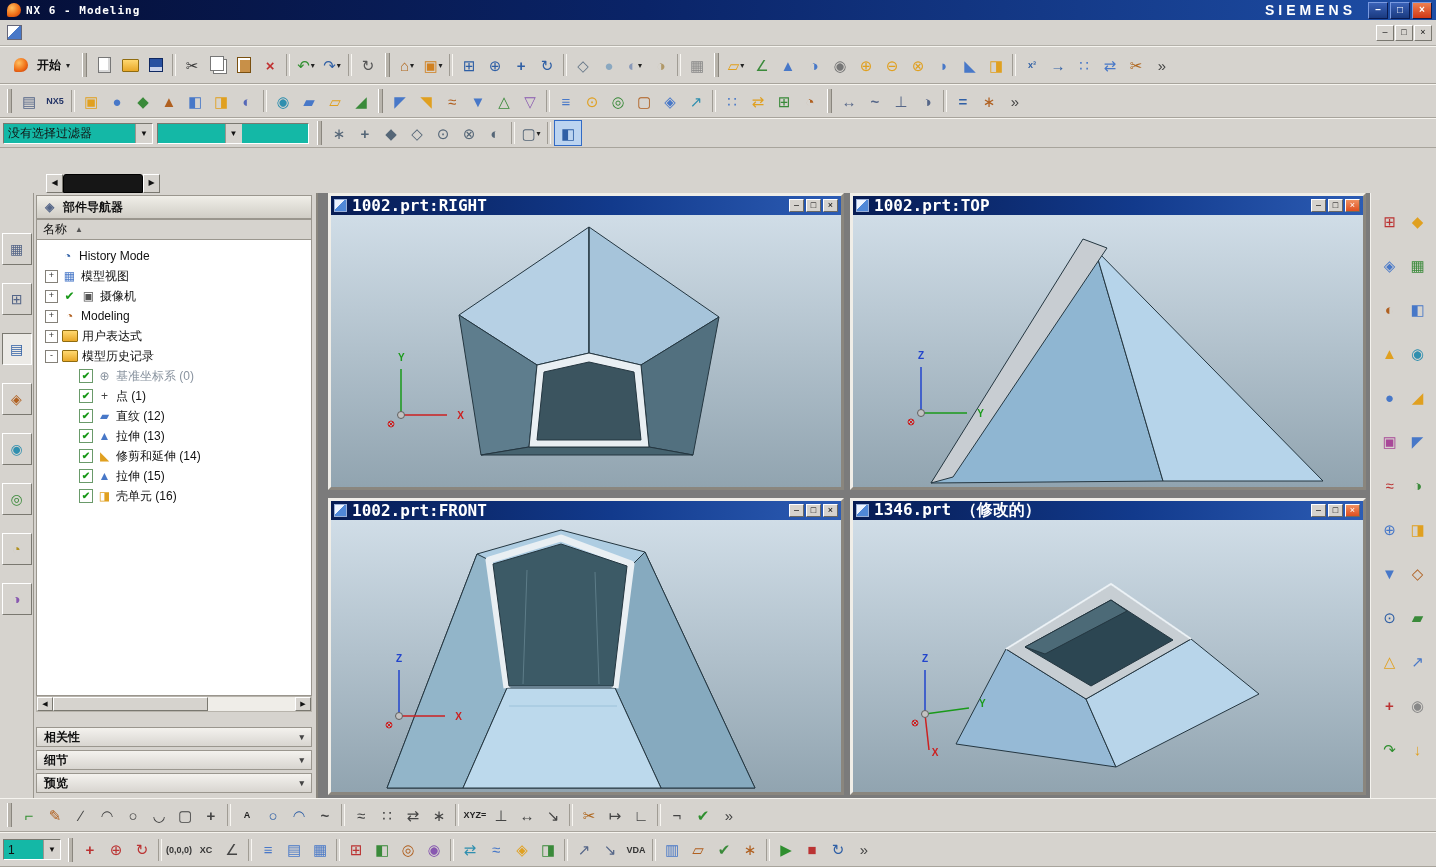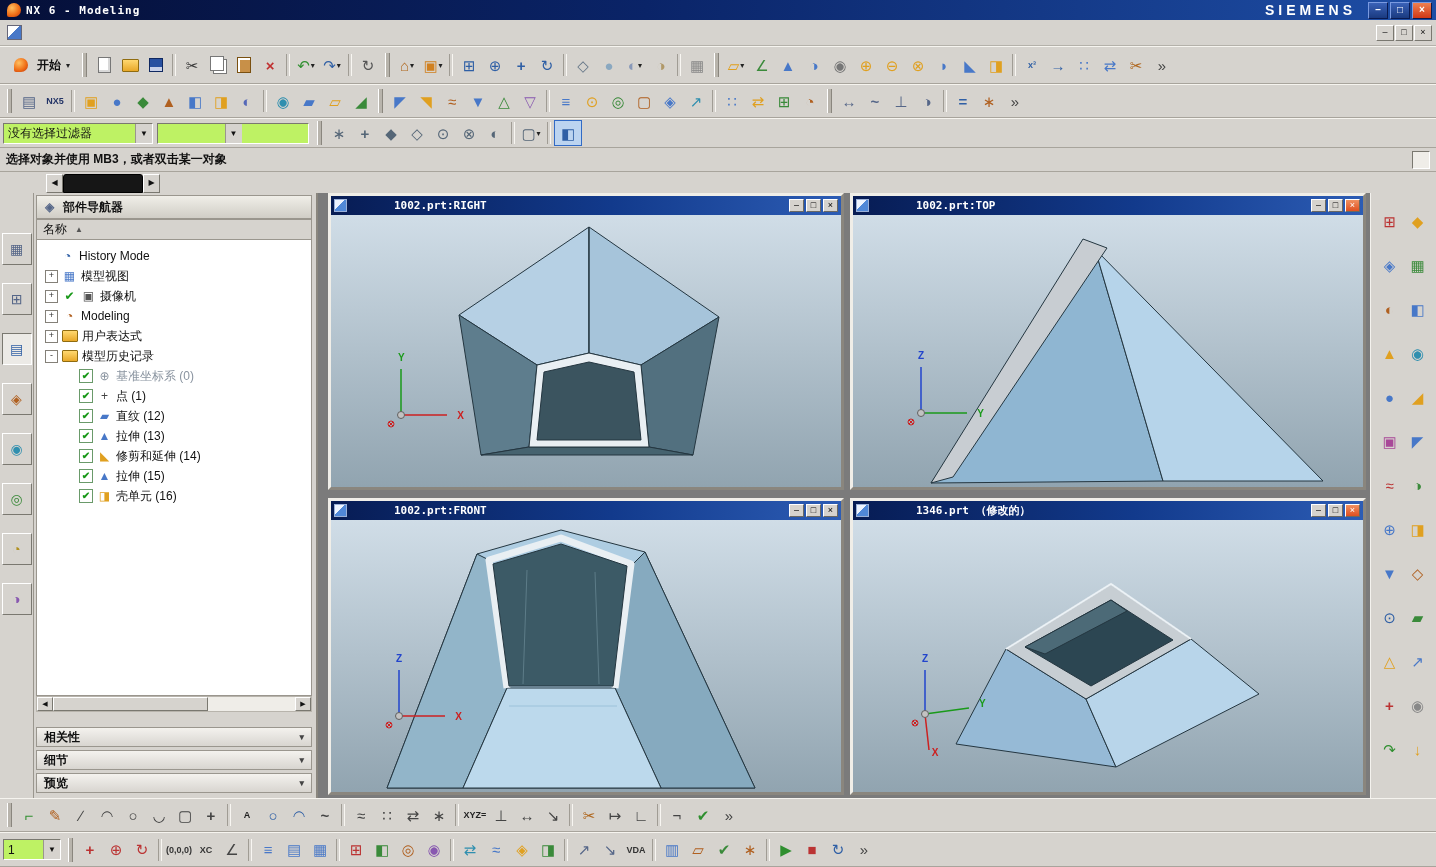--- a/index.html
+++ b/index.html
@@ -49,21 +49,21 @@
   .grip{width:3px;height:24px;margin:0 4px;background:#b8b4ac;border-left:1px solid #fff;border-right:1px solid #8a867e;flex:none;}
   .i-page{width:11px;height:14px;background:#fff;border:1px solid #777;box-shadow:inset -2px -2px 0 #d8d8d8;}
   .i-folder{width:15px;height:11px;background:linear-gradient(#ffd870,#e8a828);border:1px solid #906c10;border-radius:1px;}
   .i-folder.sm{width:14px;height:10px;}
   .i-floppy{width:12px;height:12px;background:#2850a0;border:1px solid #102860;box-shadow:inset 0 -4px 0 #c8d0e8;}
   .i-copy{width:12px;height:13px;background:#fff;border:1px solid #777;box-shadow:3px 3px 0 -1px #fff,3px 3px 0 0 #777;margin-right:3px;margin-bottom:3px;}
   .i-paste{width:12px;height:14px;background:#c89048;border:1px solid #7a5010;box-shadow:inset 2px 2px 0 #fff;}
   #start-btn{display:flex;align-items:center;gap:4px;padding:2px 6px;margin-right:2px;flex:none;}
   #start-btn .lbl{font-weight:bold;}
   
-  .combo{height:21px;background:#bef264;border:1px solid;border-color:#7a7870 #fff #fff #7a7870;display:flex;
+  .combo{height:21px;background:#14b8a6;border:1px solid;border-color:#7a7870 #fff #fff #7a7870;display:flex;
     align-items:center;box-sizing:border-box;flex:none;justify-content:space-between;}
   .combo .val{flex:1;padding:0 4px;white-space:nowrap;overflow:hidden;}
   .combo .cb-btn{width:17px;height:100%;background:#d6d3ce;border-left:1px solid #9a968e;display:flex;align-items:center;justify-content:center;font-size:8px;box-sizing:border-box;}
   
   #leftbar{position:absolute;left:0;top:193px;width:34px;height:605px;box-sizing:border-box;background:#d6d3ce;
     border-right:1px solid #9a968e;display:flex;flex-direction:column;align-items:center;padding-top:40px;gap:18px;}
   .lbi{width:28px;height:30px;background:#d6d3ce;border:1px solid;border-color:#fff #7a7870 #7a7870 #fff;
     display:flex;align-items:center;justify-content:center;font-size:14px;flex:none;}
   .lbi.pressed{border-color:#7a7870 #fff #fff #7a7870;background:#eceae6;}
   #navigator{position:absolute;left:34px;top:193px;width:284px;height:605px;background:#d6d3ce;
@@ -88,21 +88,21 @@
   .sthumb{width:155px;height:100%;background:#d6d3ce;border:1px solid;border-color:#fff #7a7870 #7a7870 #fff;box-sizing:border-box;}
   .nsec{position:absolute;left:2px;right:4px;height:20px;background:linear-gradient(#f4f2ee,#d8d5d0);
     border:1px solid #9a968e;display:flex;align-items:center;padding:0 7px;font-weight:bold;box-sizing:border-box;}
   .nsec .chev{margin-left:auto;font-size:9px;color:#444;}
   #mdi{position:absolute;left:318px;top:193px;width:1052px;height:605px;background:#7b7b7b;}
   
   .vpwin{position:absolute;width:516px;height:297px;background:#d6d3ce;border:3px solid;
     border-color:#f0eee8 #8a867e #8a867e #f0eee8;box-sizing:border-box;}
   .vptb{height:19px;background:linear-gradient(90deg,#071c54,#123a8c 55%,#2c5cb4);display:flex;align-items:center;
     gap:5px;padding:0 3px;color:#fff;}
-  .vptb .vt{font-family:"DejaVu Sans Mono","Liberation Mono",monospace;font-weight:bold;font-size:11px;white-space:nowrap;margin-left:42px;}
+  .vptb .vt{font-family:"DejaVu Sans Mono","Liberation Mono",monospace;font-weight:bold;font-size:16px;white-space:nowrap;}
   .vpdoc{width:11px;height:11px;background:linear-gradient(135deg,#eef4ff 45%,#5088d8 45%);border:1px solid #9ab0d8;flex:none;}
   .vbtns{margin-left:auto;display:flex;gap:2px;}
   .vbtn{width:15px;height:13px;background:#d6d3ce;border:1px solid;border-color:#fff #6a6862 #6a6862 #fff;
     font-size:9px;line-height:11px;text-align:center;color:#000;box-sizing:border-box;}
   .vbtn.red{background:linear-gradient(#f09060,#e05020);color:#fff;}
   .vpsvg{display:block;width:510px;height:272px;}
   #rightbar{position:absolute;left:1370px;top:193px;width:66px;height:605px;box-sizing:border-box;background:#d6d3ce;
     border-left:1px solid #f4f2ee;display:grid;grid-template-columns:repeat(2,28px);grid-auto-rows:44px;
     justify-content:center;align-content:start;padding-top:6px;justify-items:center;align-items:center;}
   #bt1{top:798px;height:34px;}
@@ -429,24 +429,20 @@
           <span class="g" style="color: rgb(85, 102, 119);">▢</span>
           <span class="dd">▾</span>
         </span>
         <span class="tsep"></span>
         <span class="tbi hl" title="solid-body-select-icon">
           <span class="g" style="color: rgb(47, 95, 165);">◧</span>
         </span>
       </span>
   </div>
 
-  <div id="promptbar">
-    <span>选择对象并使用 MB3，或者双击某一对象</span>
-    <span id="prompt-box"></span>
-  </div>
 
   <div id="tabstrip">
     <span class="ts-btn" style="left:46px;">◀</span>
     <span id="ts-tab"></span>
     <span class="ts-btn" style="left:143px;">▶</span>
   </div>
 
   <div id="leftbar">
       <span class="lbi">
         <span style="color: rgb(85, 102, 136);">▦</span>

